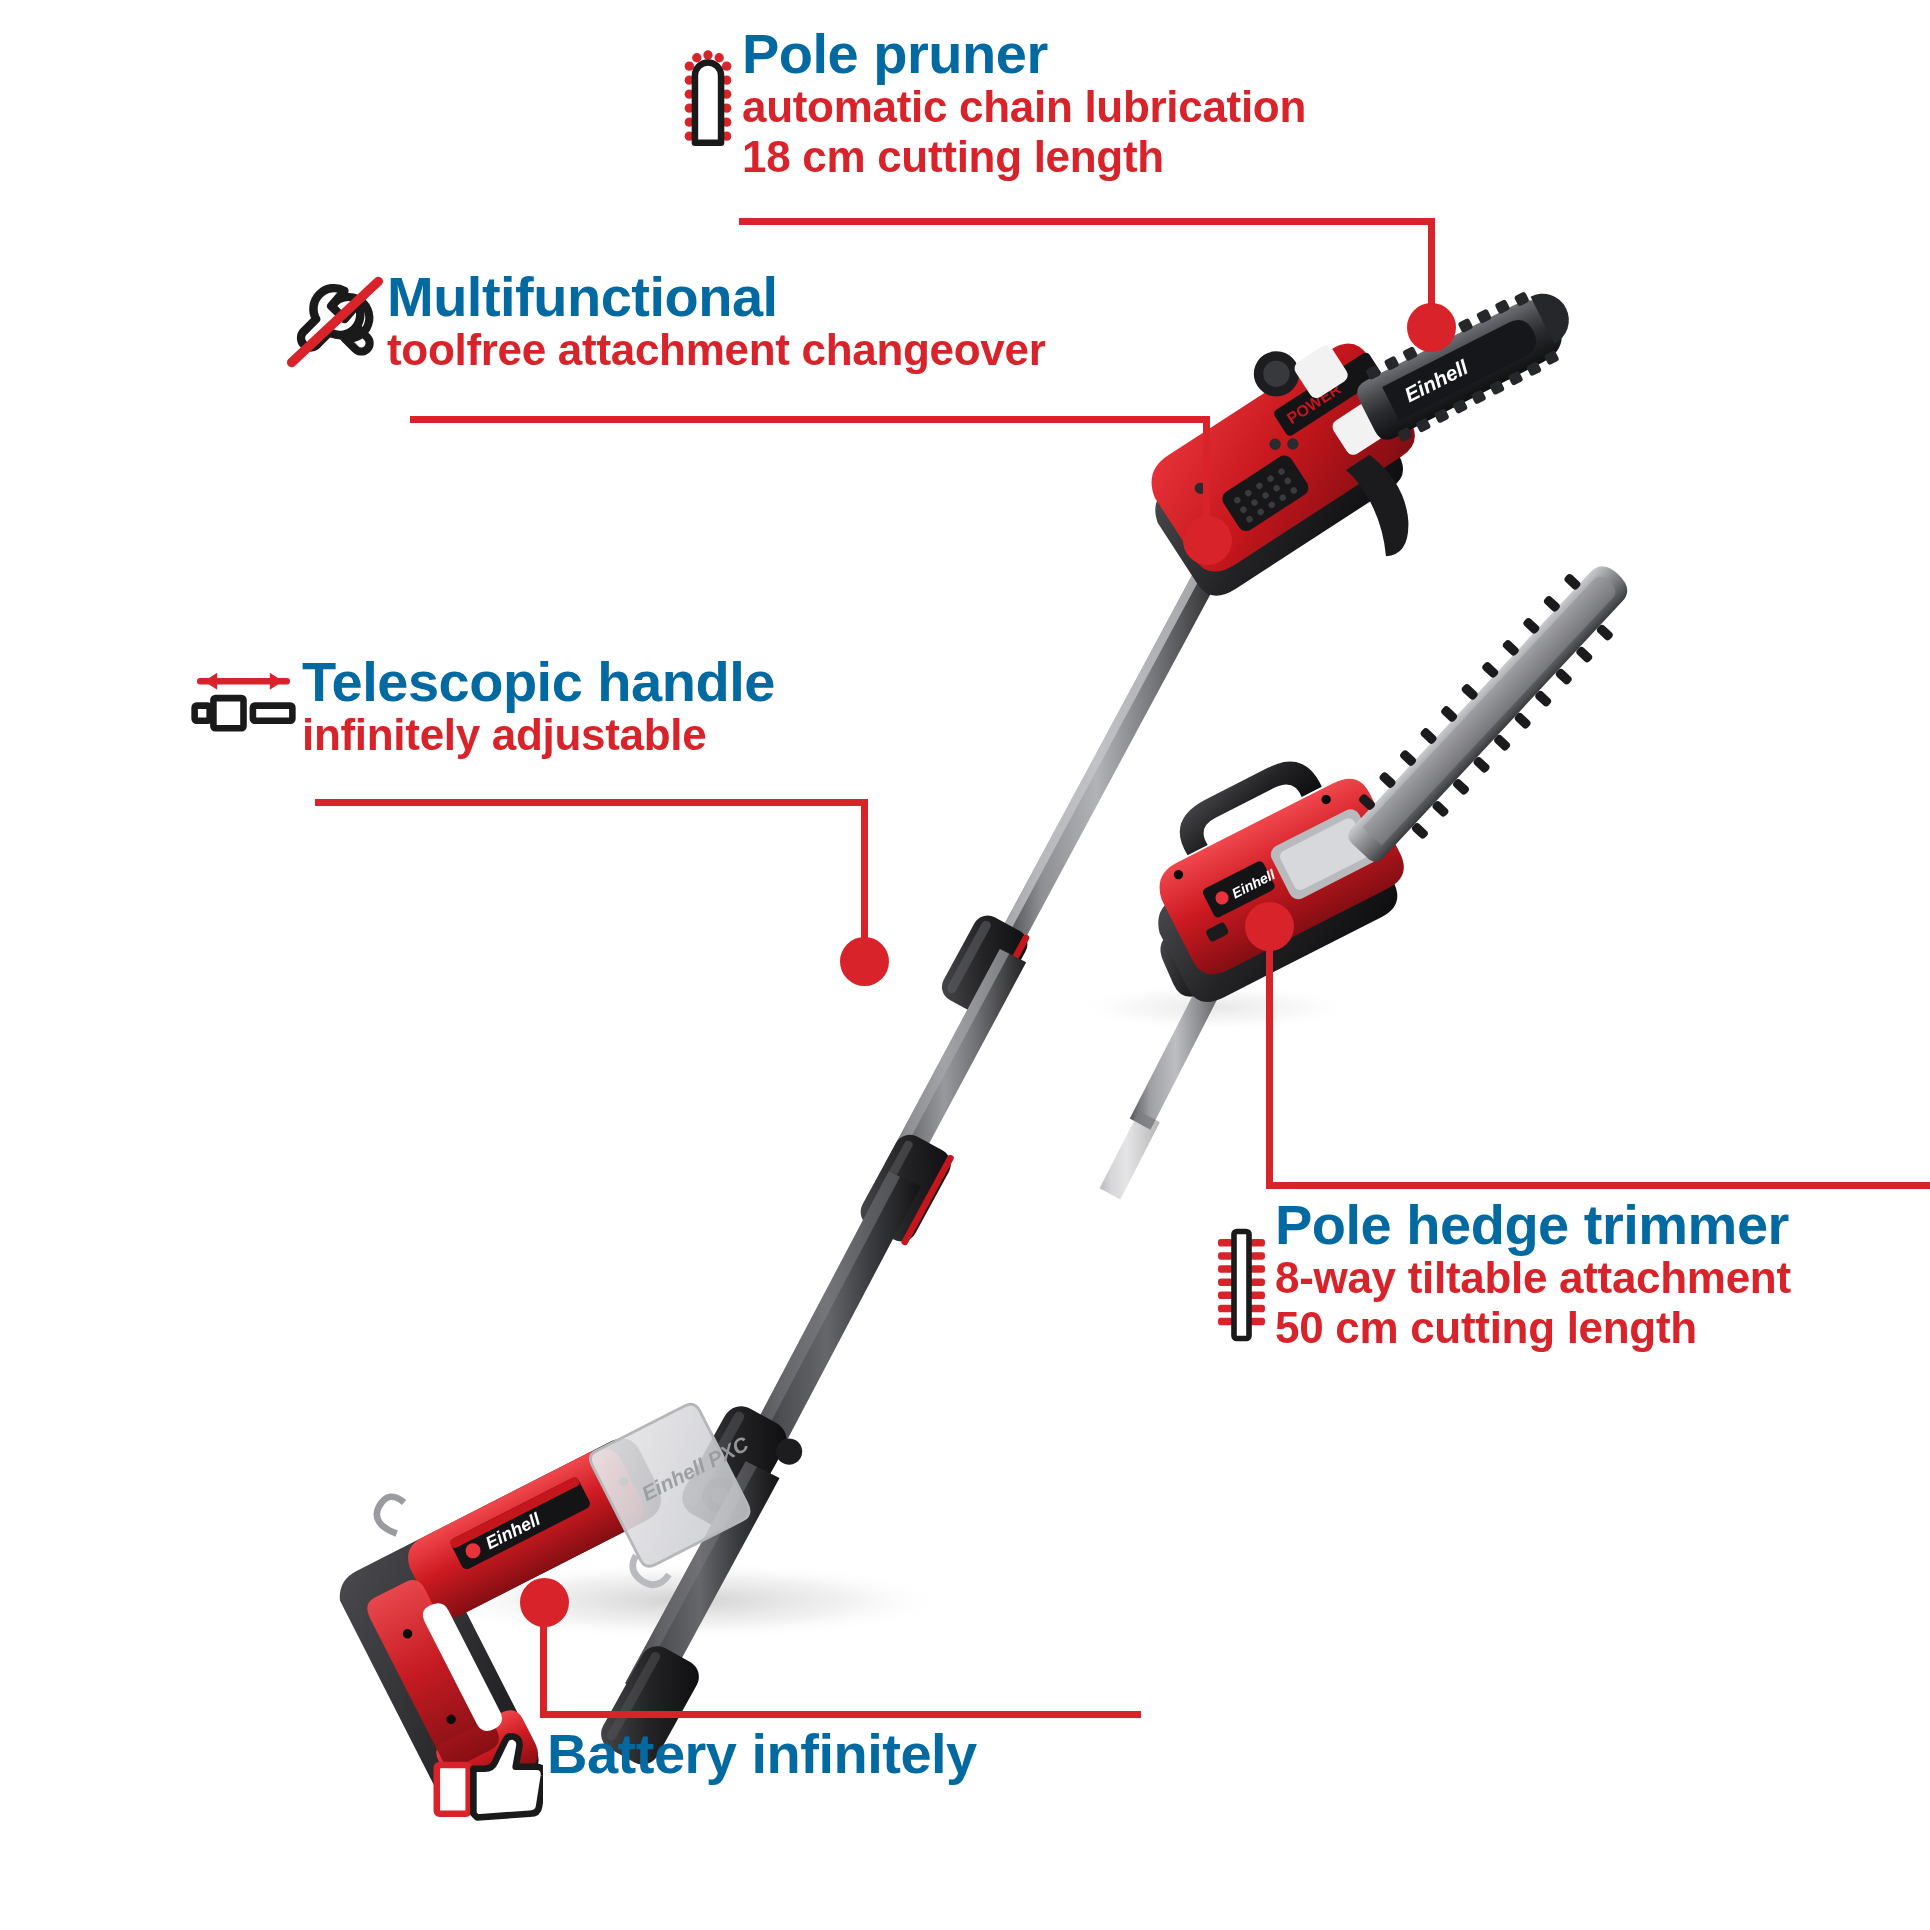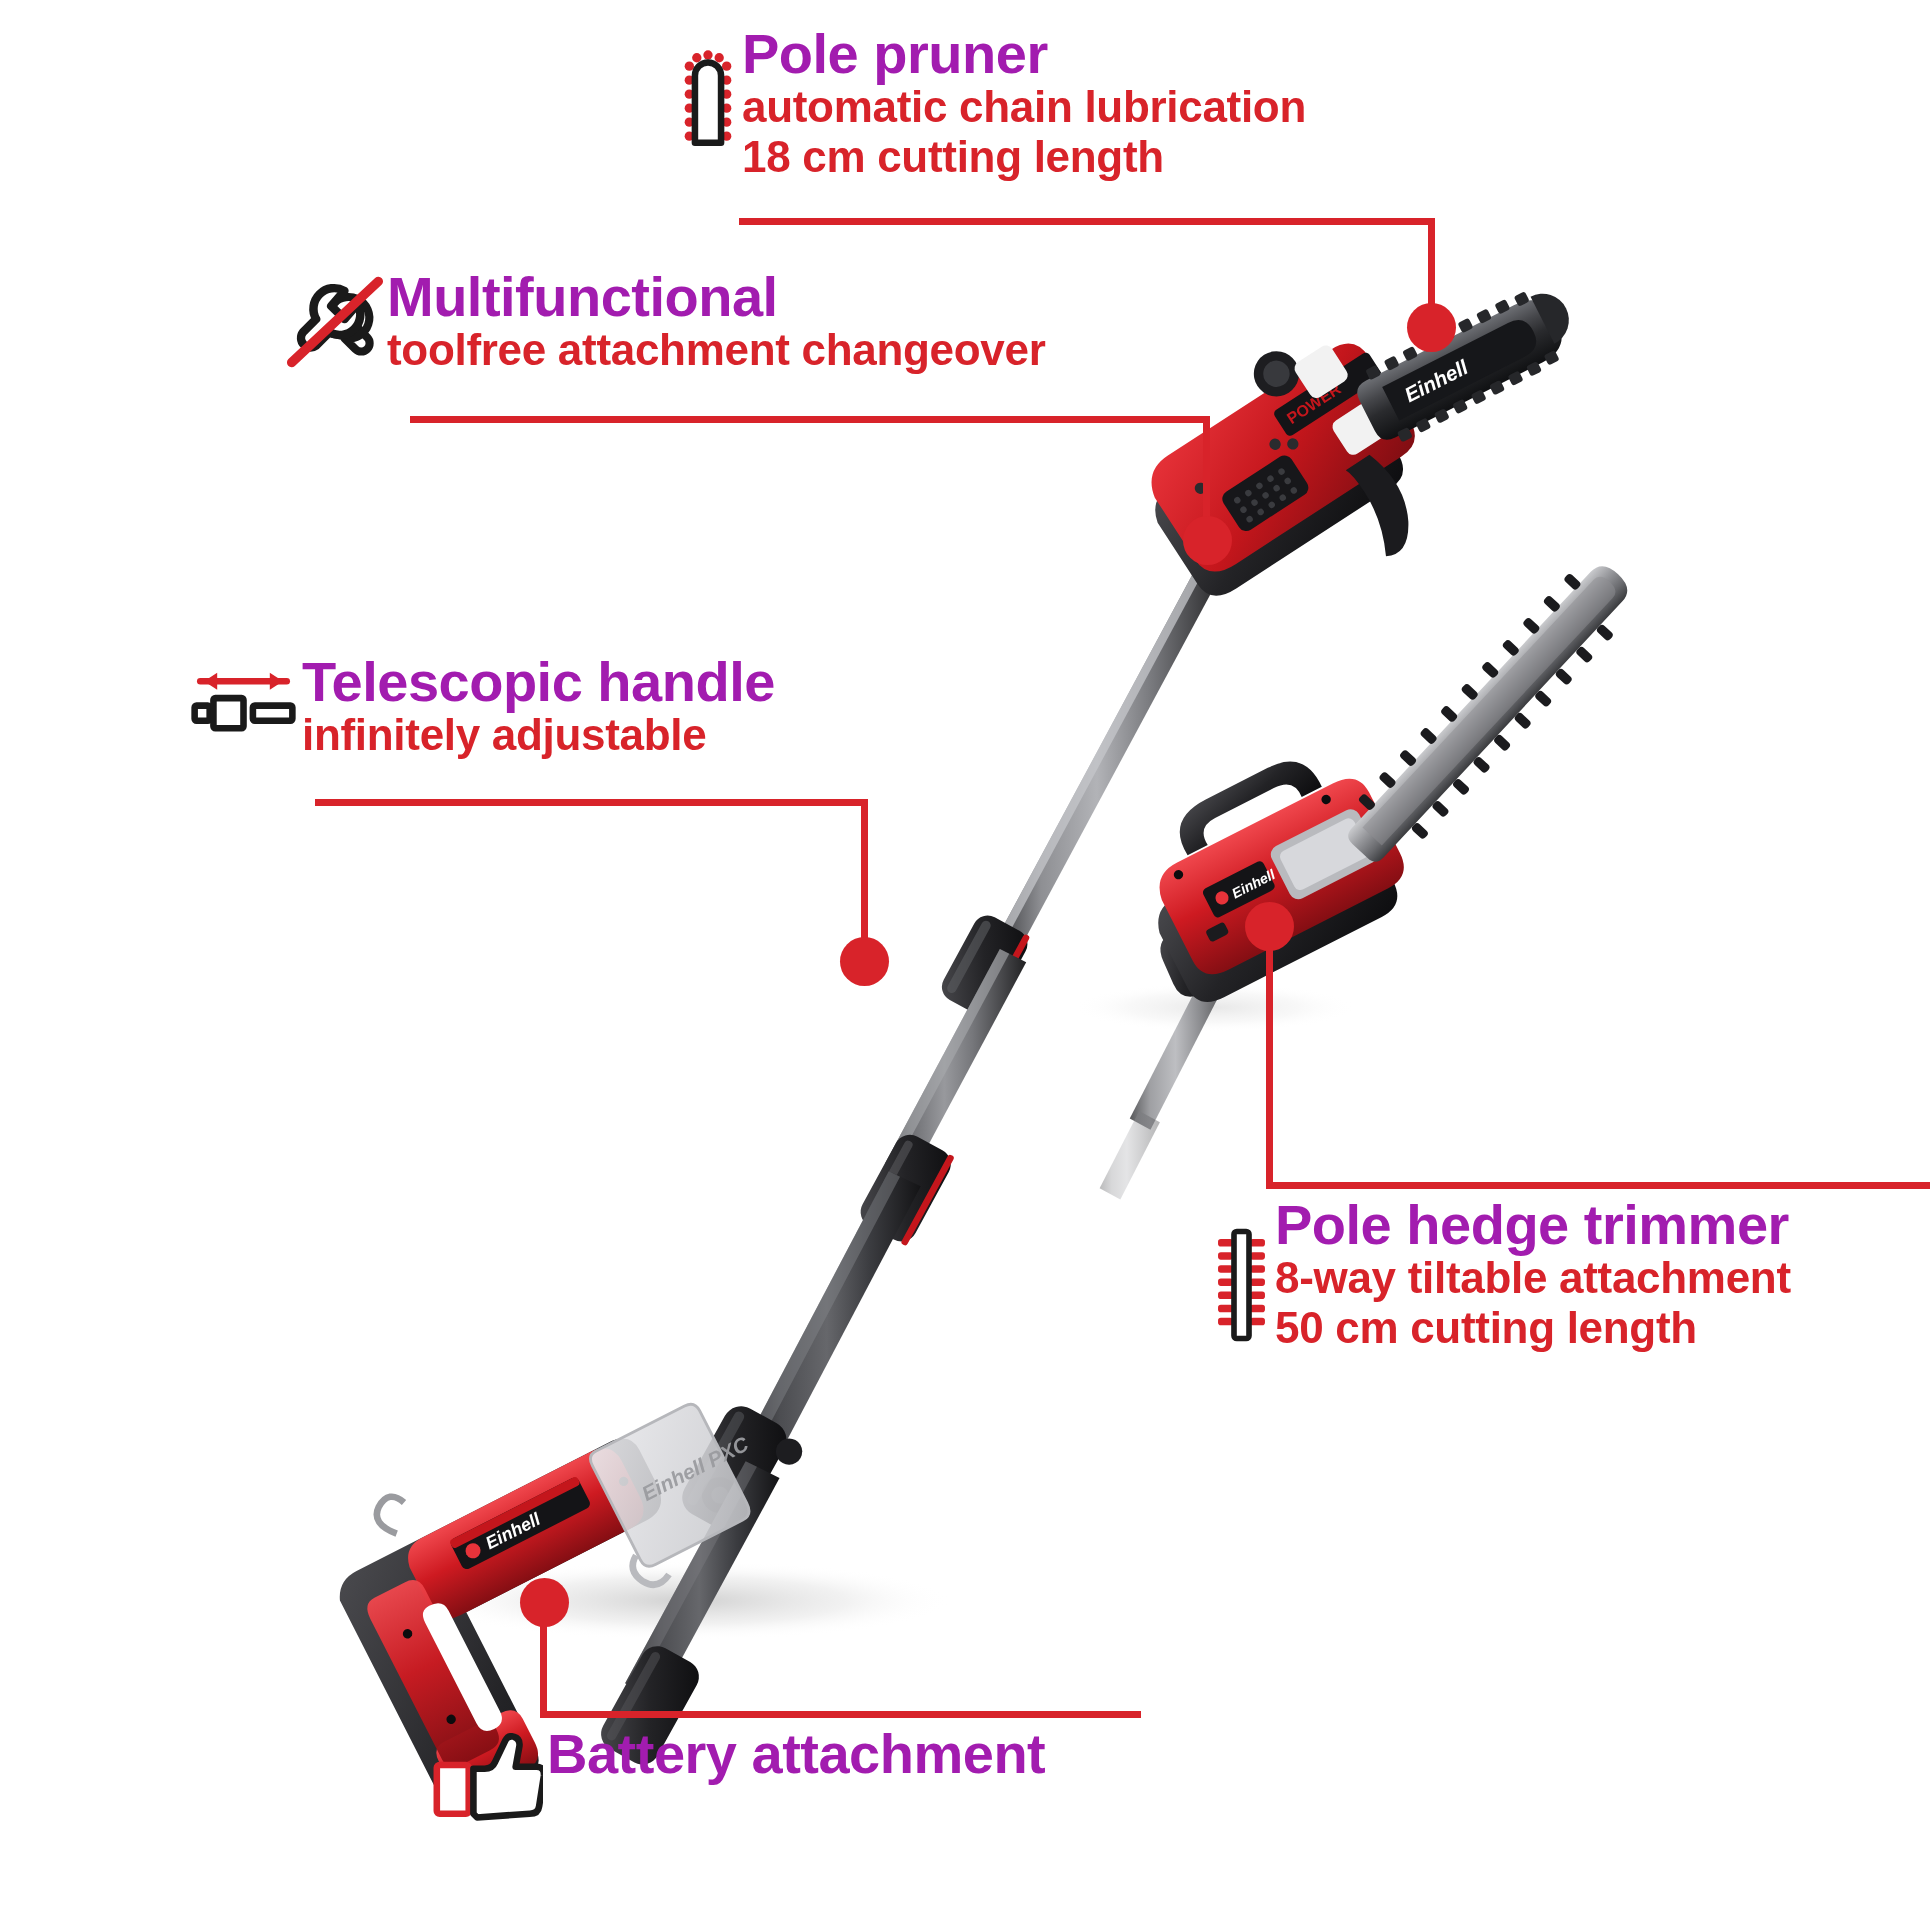--- a/index.html
+++ b/index.html
@@ -25,21 +25,21 @@
   .callout .icon-slot {
     flex: 0 0 auto;
     display: flex;
     align-items: flex-start;
     justify-content: center;
   }
   .callout .txt { flex: 1 1 auto; }
 
   .c-title {
     font-weight: bold;
-    color: #a21caf;
+    color: #0369a1;
     font-size: 56px;
     line-height: 1.02;
     letter-spacing: -0.5px;
     white-space: nowrap;
   }
   .c-sub {
     font-weight: bold;
     color: #d8232a;
     font-size: 44px;
     line-height: 1.14;
@@ -489,19 +489,19 @@
     <div class="row">
       <div class="icon-slot" style="width:119px; padding-top:7.5px;">
 
         <svg class="ico" width="111" height="92" viewBox="0 0 118 98">
           <rect x="5" y="34" width="34" height="52" rx="3" fill="#ffffff" stroke="#d8232a" stroke-width="7"></rect>
           <path d="M44 86 L44 38 L56 38 q8 0 11 -7 L78 8 q3 -6 9 -4 q7 2 6 10
                    l-4 22 l22 0 q9 0 8 10 l-5 32 q-1 8 -10 8 L48 90 Z" fill="#ffffff" stroke="#1a1a1a" stroke-width="7" stroke-linejoin="round" stroke-linecap="round"></path>
         </svg>
       </div>
       <div class="txt">
-        <div class="c-title">Battery attachment</div>
+        <div class="c-title">Battery infinitely</div>
       </div>
     </div>
   </div>
 
 </div>
 
 
 </body></html>

